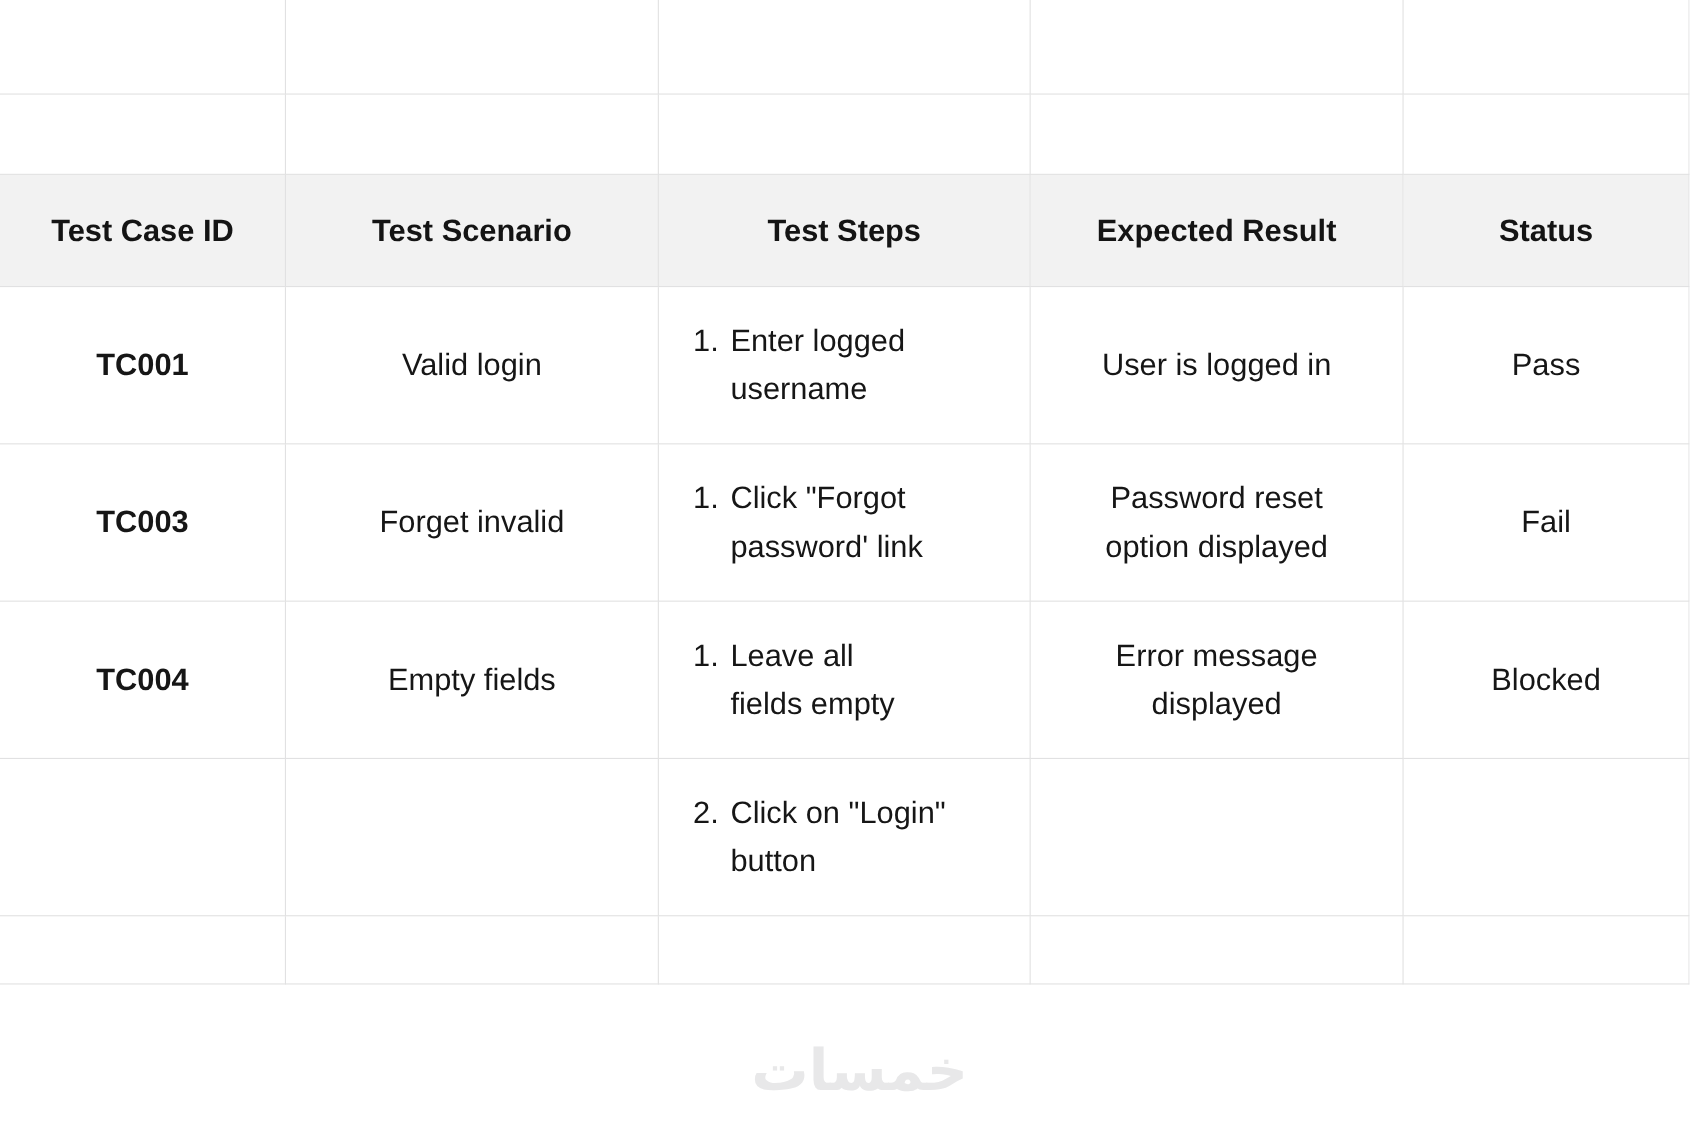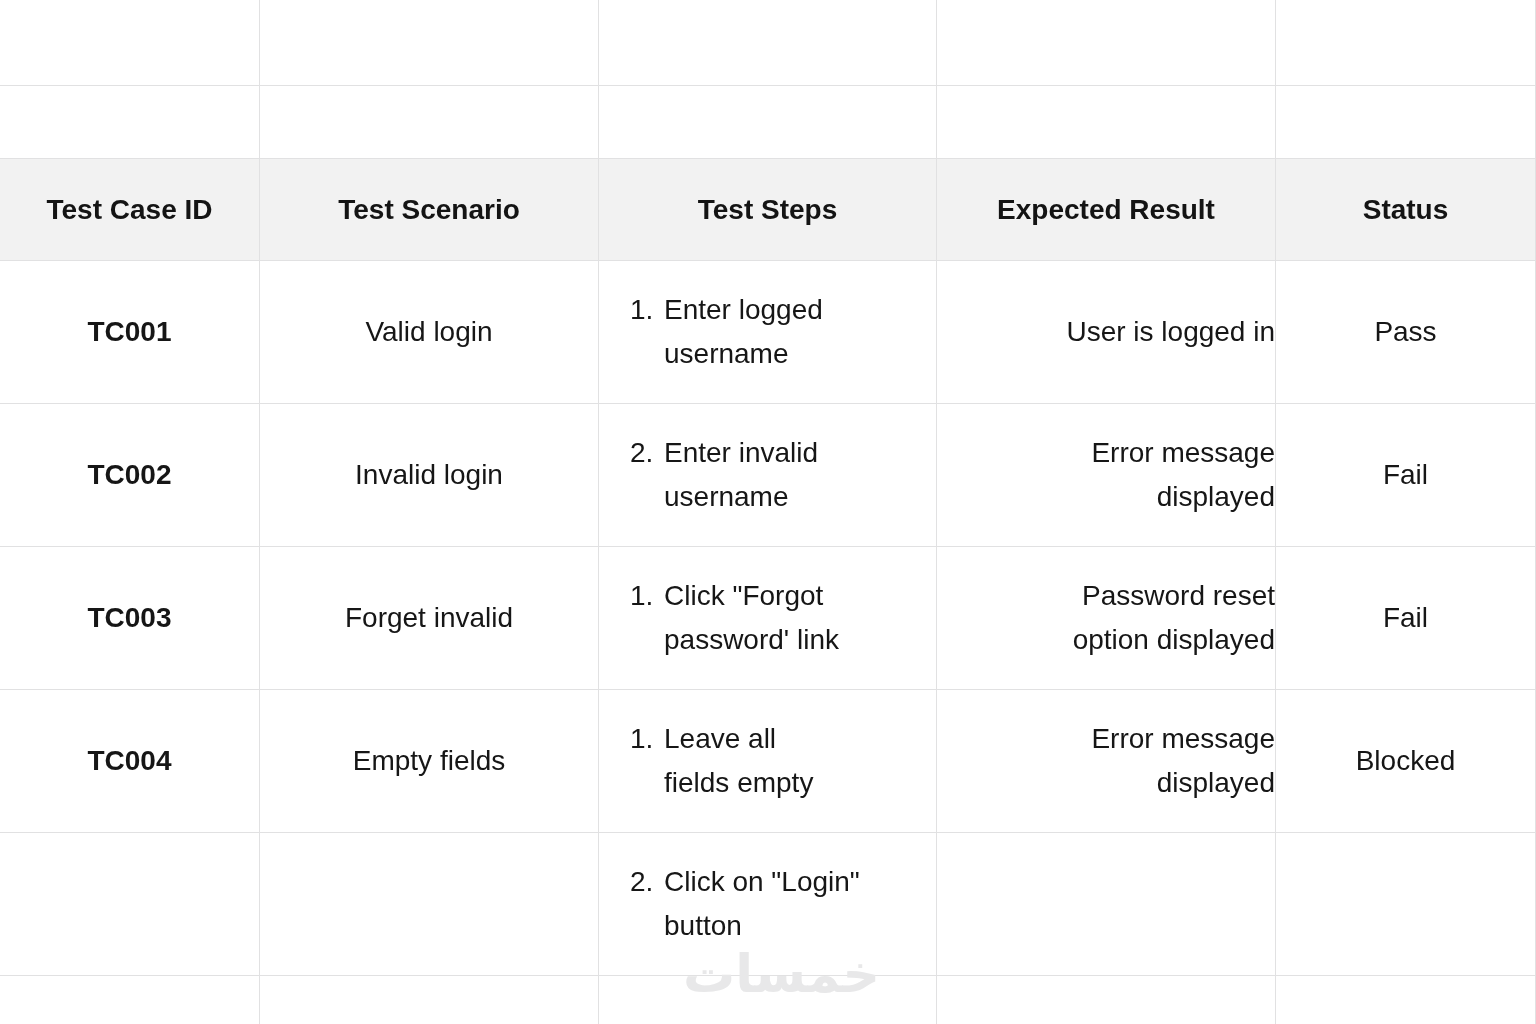--- a/index.html
+++ b/index.html
@@ -66,21 +66,20 @@
   .step-num {
     flex: 0 0 34px;
     width: 34px;
   }
   .step-text {
     white-space: pre-line;
   }
   td.c-expected {
     white-space: pre-line;
     line-height: 44px;
-    text-align: right;
   }
   .watermark {
     position: absolute;
     left: 660px;
     top: 944px;
     width: 220px;
     text-align: right;
     font-family: "DejaVu Sans", sans-serif;
     font-size: 52px;
     font-weight: 700;
@@ -136,34 +135,20 @@
         <div class="step">
           <span class="step-num">1.</span>
           <span class="step-text">Enter logged
 username</span>
         </div>
       </td>
       <td class="c-expected">User is logged in</td>
       <td class="c-status">Pass</td>
     </tr>
 
-    <tr class="r-data">
-      <td class="c-id">TC002</td>
-      <td class="c-scenario">Invalid login</td>
-      <td class="c-steps">
-        <div class="step">
-          <span class="step-num">2.</span>
-          <span class="step-text">Enter invalid
-username</span>
-        </div>
-      </td>
-      <td class="c-expected">Error message
-displayed</td>
-      <td class="c-status">Fail</td>
-    </tr>
 
     <tr class="r-data">
       <td class="c-id">TC003</td>
       <td class="c-scenario">Forget invalid</td>
       <td class="c-steps">
         <div class="step">
           <span class="step-num">1.</span>
           <span class="step-text">Click "Forgot
 password' link</span>
         </div>

